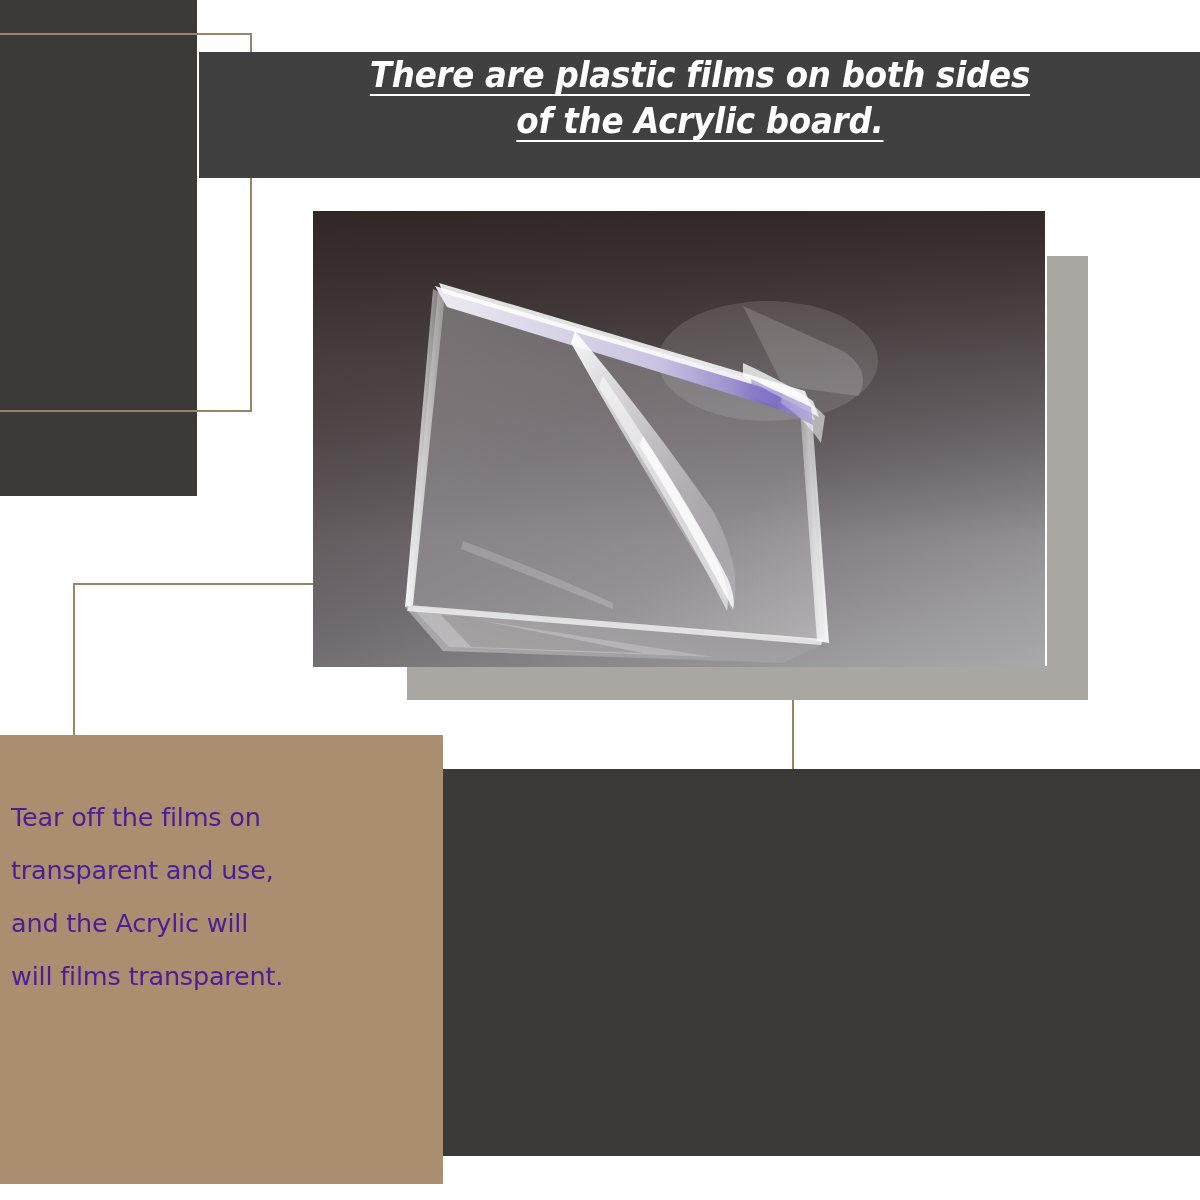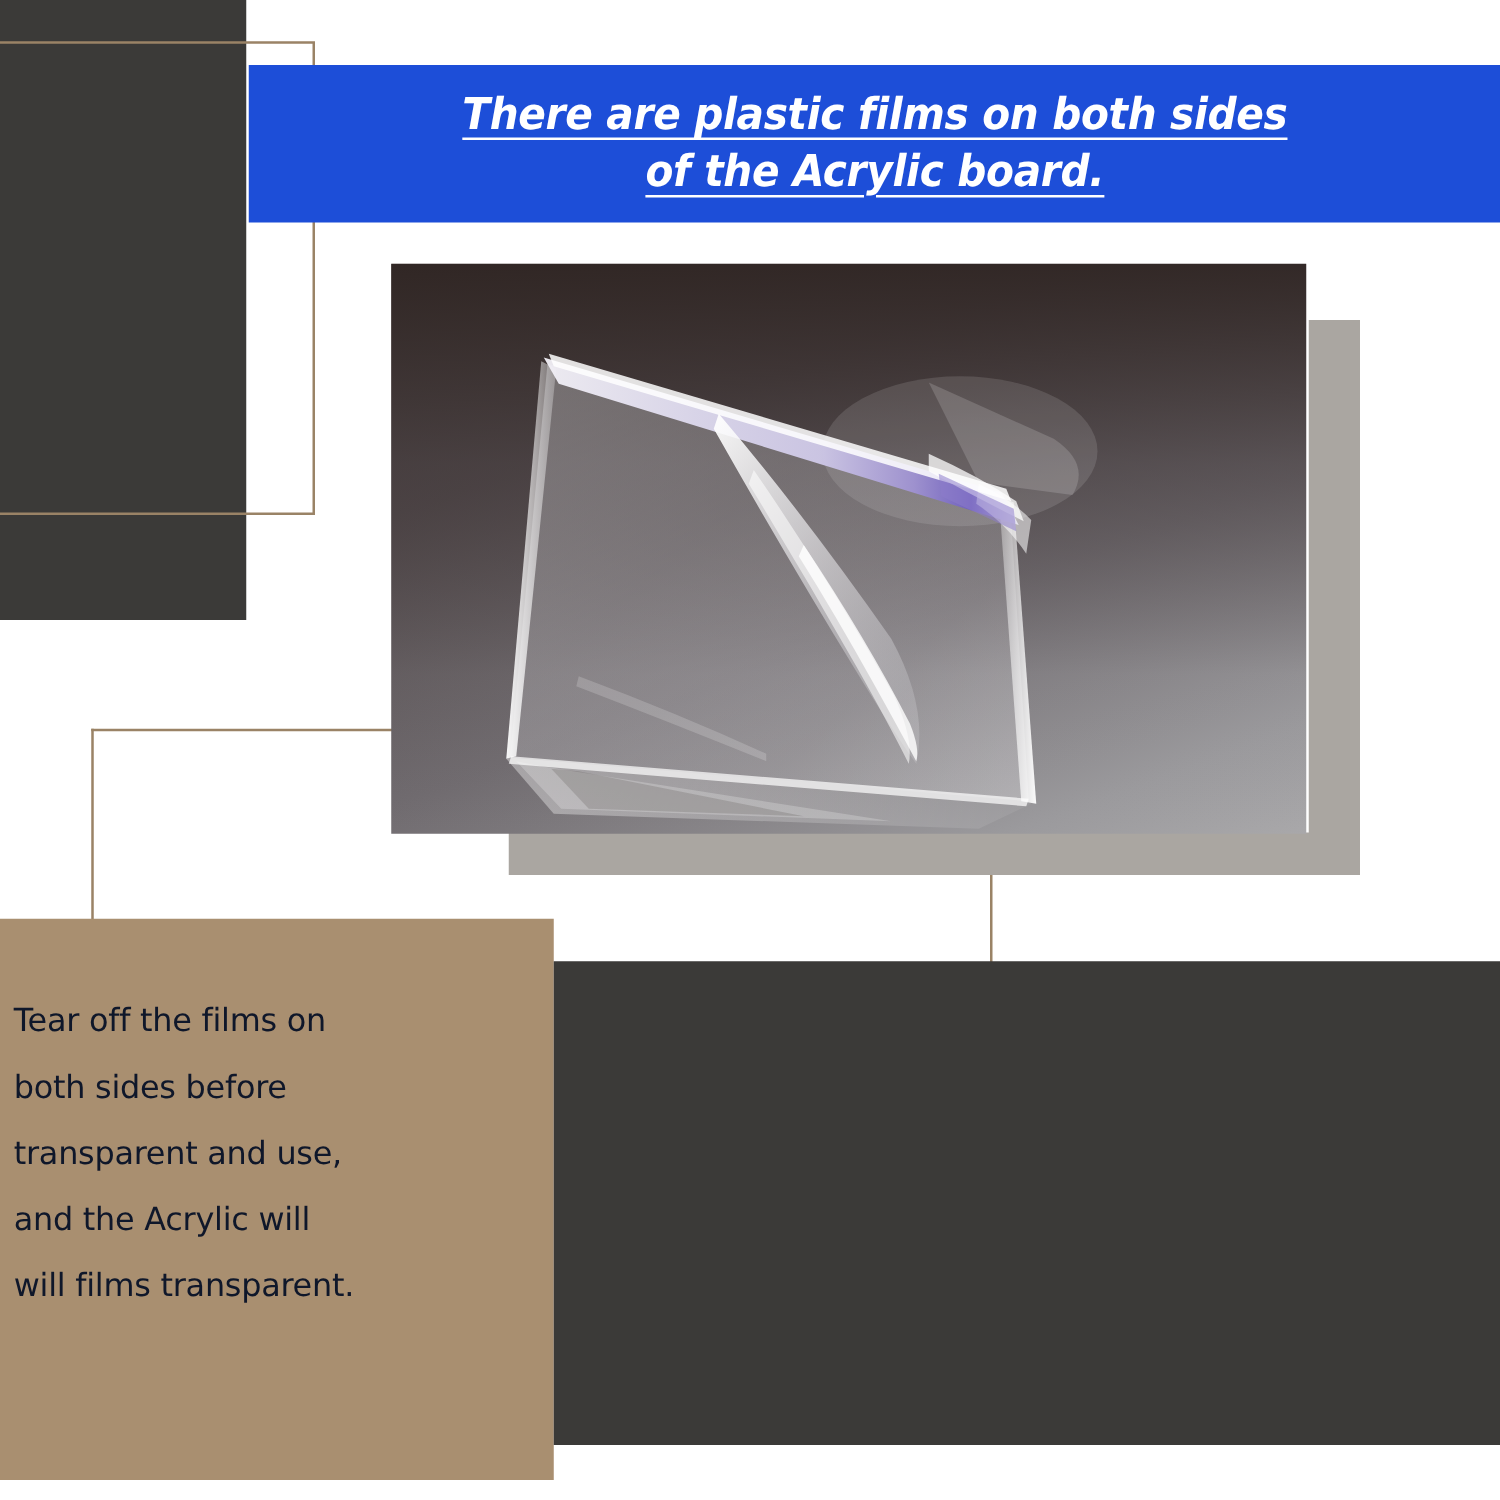--- a/index.html
+++ b/index.html
@@ -31,22 +31,22 @@
     background:transparent;
   }
   .line-vert-right{
     position:absolute;left:792px;top:662px;width:2px;height:110px;
     background:#9a8366;
   }
 
   
   .header-bar{
     position:absolute;left:199px;top:52px;width:1001px;height:126px;
-    background:#1d4ed8;
-    display:flex;align-items:center;justify-content:center;
+    background:#404040;
+    display:flex;align-items:flex-start;justify-content:center;
   }
   .header-text{
     color:#ffffff;
     font-family:"DejaVu Sans", sans-serif;
     font-size:35px;
     font-weight:bold;
     font-style:italic;
     line-height:1.32;
     text-align:center;
     letter-spacing:-0.3px;
@@ -79,21 +79,21 @@
     background:linear-gradient(to bottom,rgba(48,38,36,.92) 0%,rgba(72,64,66,.55) 35%,rgba(150,148,152,.1) 72%,rgba(176,175,178,0) 100%);
   }
 
   
   .tan-panel{
     position:absolute;left:0;top:735px;width:443px;height:449px;
     background:#a98f70;
   }
   .tan-text{
     position:absolute;left:11px;top:56px;width:430px;
-    color:#0f172a;
+    color:#4c1d95;
     font-family:"DejaVu Sans", sans-serif;
     font-size:25.5px;
     line-height:2.08;
     letter-spacing:-0.2px;
   }
   .tan-text .tl{display:block;white-space:nowrap;}
 
   
   .frame-dark{
     position:absolute;left:443px;top:769px;width:757px;height:387px;
@@ -188,21 +188,20 @@
 
       <path d="M 96 394 L 510 428 L 508 434 L 94 400 Z" fill="#ffffff" opacity="0.70"></path>
 
       <path d="M 150 330 Q 230 360 300 392 L 300 398 Q 226 368 148 338 Z" fill="#ffffff" opacity="0.18"></path>
     </svg>
   </div>
 
   <div class="tan-panel">
     <div class="tan-text">
       <span class="tl">Tear off the films on</span>
-      <span class="tl">both sides before</span>
       <span class="tl">transparent and use,</span>
       <span class="tl">and the Acrylic will</span>
       <span class="tl">will films transparent.</span>
     </div>
   </div>
 
   <div class="frame-dark">
     
   </div>
 

